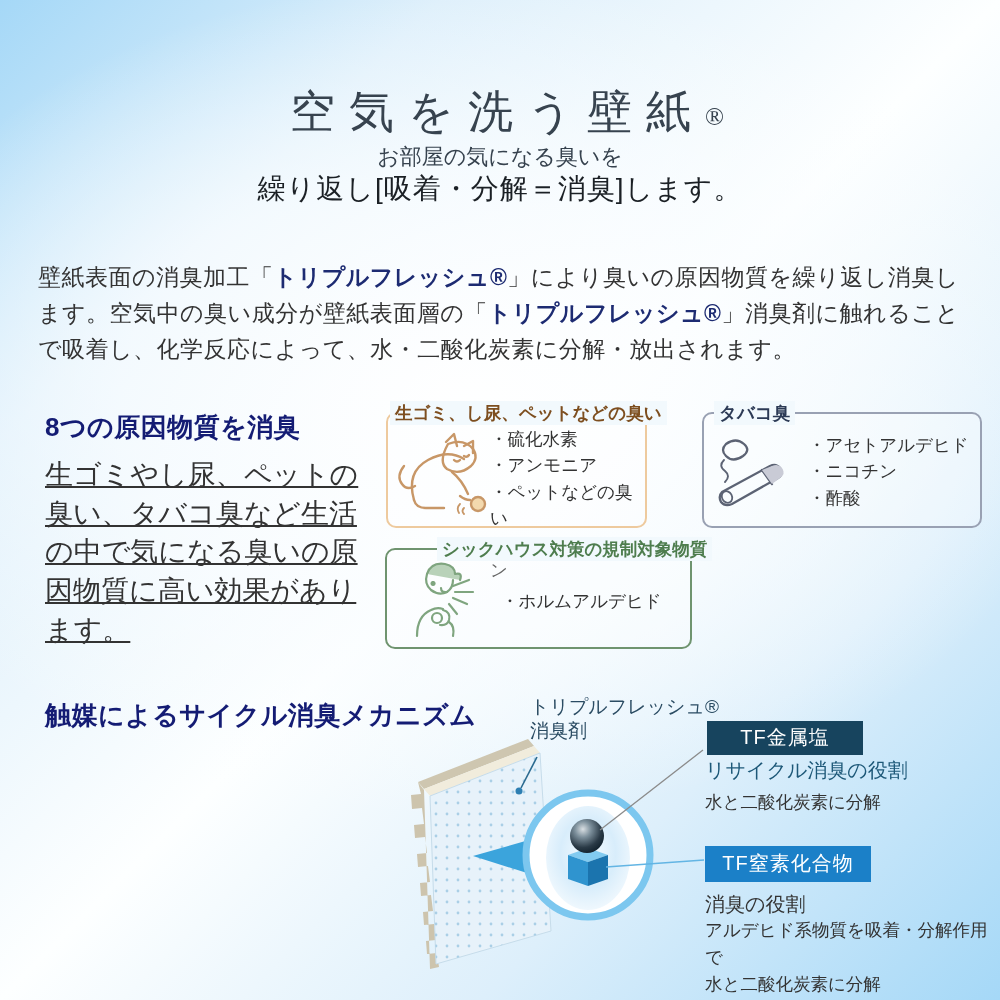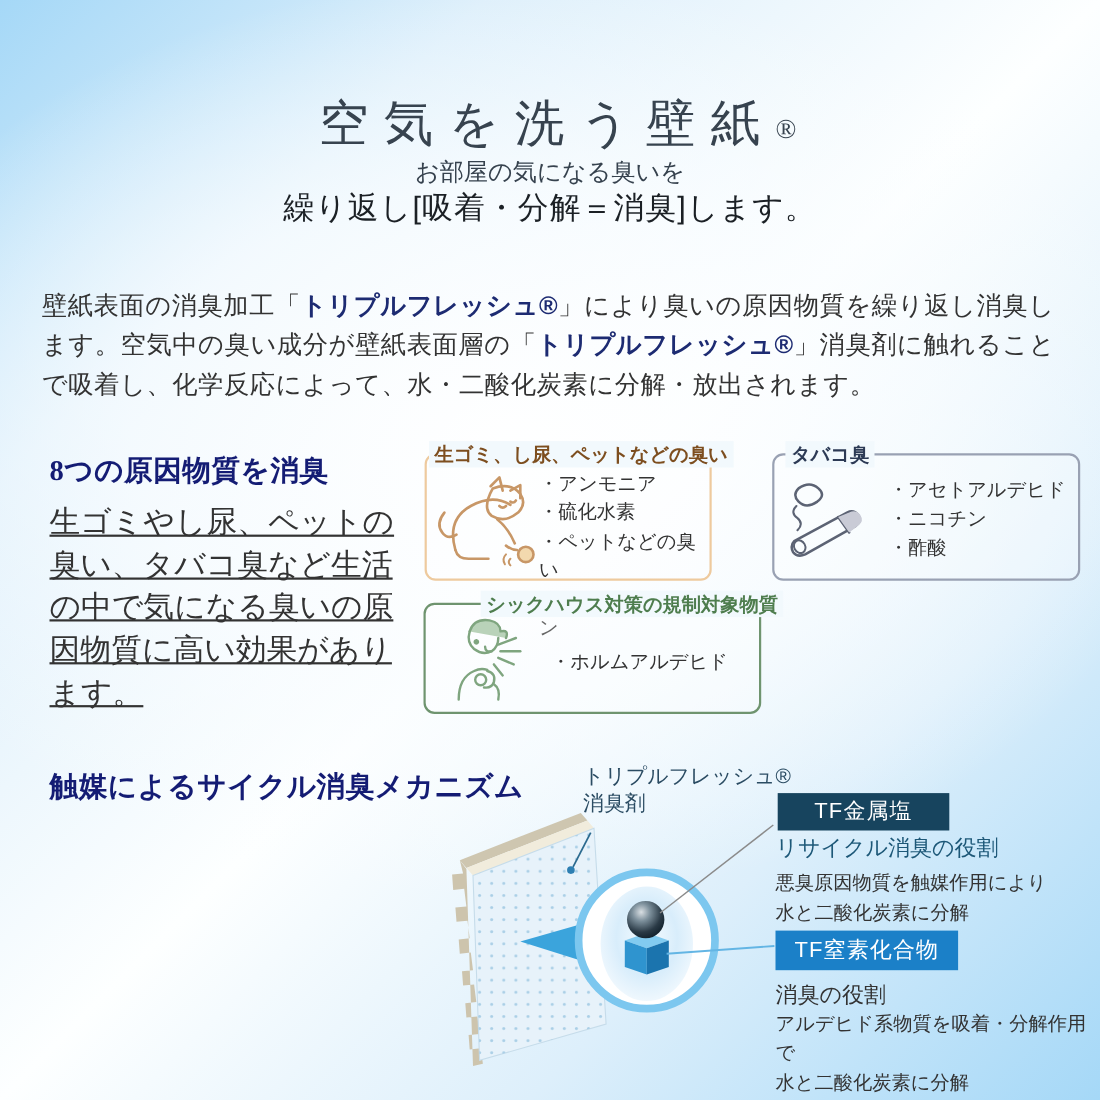--- a/index.html
+++ b/index.html
@@ -28,21 +28,21 @@
     font-size:45px;color:var(--title-ink);letter-spacing:14px;padding-left:14px;
     font-weight:500;
   }
   .main-title .reg{font-size:25px;letter-spacing:0;vertical-align:2px;}
   .subtitle{left:0;right:0;top:142px;text-align:center;font-size:22px;color:#36424e;}
   .tagline{left:0;right:0;top:170px;text-align:center;font-size:28px;font-weight:normal;color:var(--tagline-ink);letter-spacing:1px;}
 
   .intro{left:38px;top:237px;width:928px;font-size:23px;line-height:1.56;letter-spacing:.5px;}
   .brand{color:var(--brand-navy);font-weight:bold;}
 
-  .sec-heading{font-size:26px;font-weight:bold;color:var(--heading-navy);letter-spacing:.5px;font-family:Liberation Serif, serif;}
+  .sec-heading{font-size:26px;font-weight:bold;color:var(--heading-navy);letter-spacing:.5px;}
   #sec1-heading{left:45px;top:388px;}
   #sec1-body{left:45px;top:428px;width:330px;font-size:28px;line-height:1.38;text-decoration:underline;}
   #sec2-heading{left:45px;top:676px;}
   #sec2-body{left:50px;top:726px;width:352px;font-size:23px;line-height:1.33;}
 
   .odor-box{border-radius:10px;background:rgba(255,255,255,.25);}
   .odor-box .box-title{
     position:absolute;top:-13px;font-weight:bold;font-size:17.5px;
     background:#f2f9fd;padding:0 5px;white-space:nowrap;letter-spacing:0;
   }
@@ -97,22 +97,22 @@
       <path d="M60 30 q3 3 6 0"></path>
       <path d="M70 26 q3 2 5 -1"></path>
       <path d="M20 70 q2 8 12 8 l18 0"></path>
       <path d="M58 42 q10 8 16 22"></path>
       <path d="M66 66 q5 4 10 4"></path>
       <circle cx="84" cy="74" r="7" fill="#f3d9ae"></circle>
       <path d="M70 78 q-3 3 0 6" stroke-width="1.8"></path>
       <path d="M66 74 q-4 4 -1 9" stroke-width="1.8"></path>
     </svg>
     <ul class="box-items">
+      <li>・硫化水素</li>
       <li>・アンモニア</li>
-      <li>・硫化水素</li>
       <li>・ペットなどの臭い</li>
       <li>・トリメチルアミン</li>
     </ul>
   </div>
 
   <div id="box-tobacco" class="abs odor-box">
     <span class="box-title">タバコ臭</span>
     <svg class="box-icon" width="90" height="74" viewBox="0 0 90 74" fill="none" stroke="#5c6374" stroke-width="2.3" stroke-linecap="round" stroke-linejoin="round">
       <path d="M14 8 q10 -7 18 0 q7 6 -1 12 q-10 7 -17 0 q-6 -6 0 -12 z"></path>
       <path d="M12 24 q-6 6 1 11 q6 5 0 11" stroke-width="1.9"></path>
@@ -200,21 +200,20 @@
   </svg>
 
   <div class="abs layer-label">
     <div>トリプルフレッシュ®</div>
     <div>消臭剤</div>
   </div>
 
   <div id="badge-metal" class="abs tf-badge">TF金属塩</div>
   <div id="role1-title" class="abs">リサイクル消臭の役割</div>
   <div id="role1-desc" class="abs">
-    <div>悪臭原因物質を触媒作用により</div>
     <div>水と二酸化炭素に分解</div>
   </div>
 
   <div id="badge-nitrogen" class="abs tf-badge">TF窒素化合物</div>
   <div id="role2-title" class="abs">消臭の役割</div>
   <div id="role2-desc" class="abs">
     <div>アルデヒド系物質を吸着・分解作用で</div>
     <div>水と二酸化炭素に分解</div>
   </div>
 

